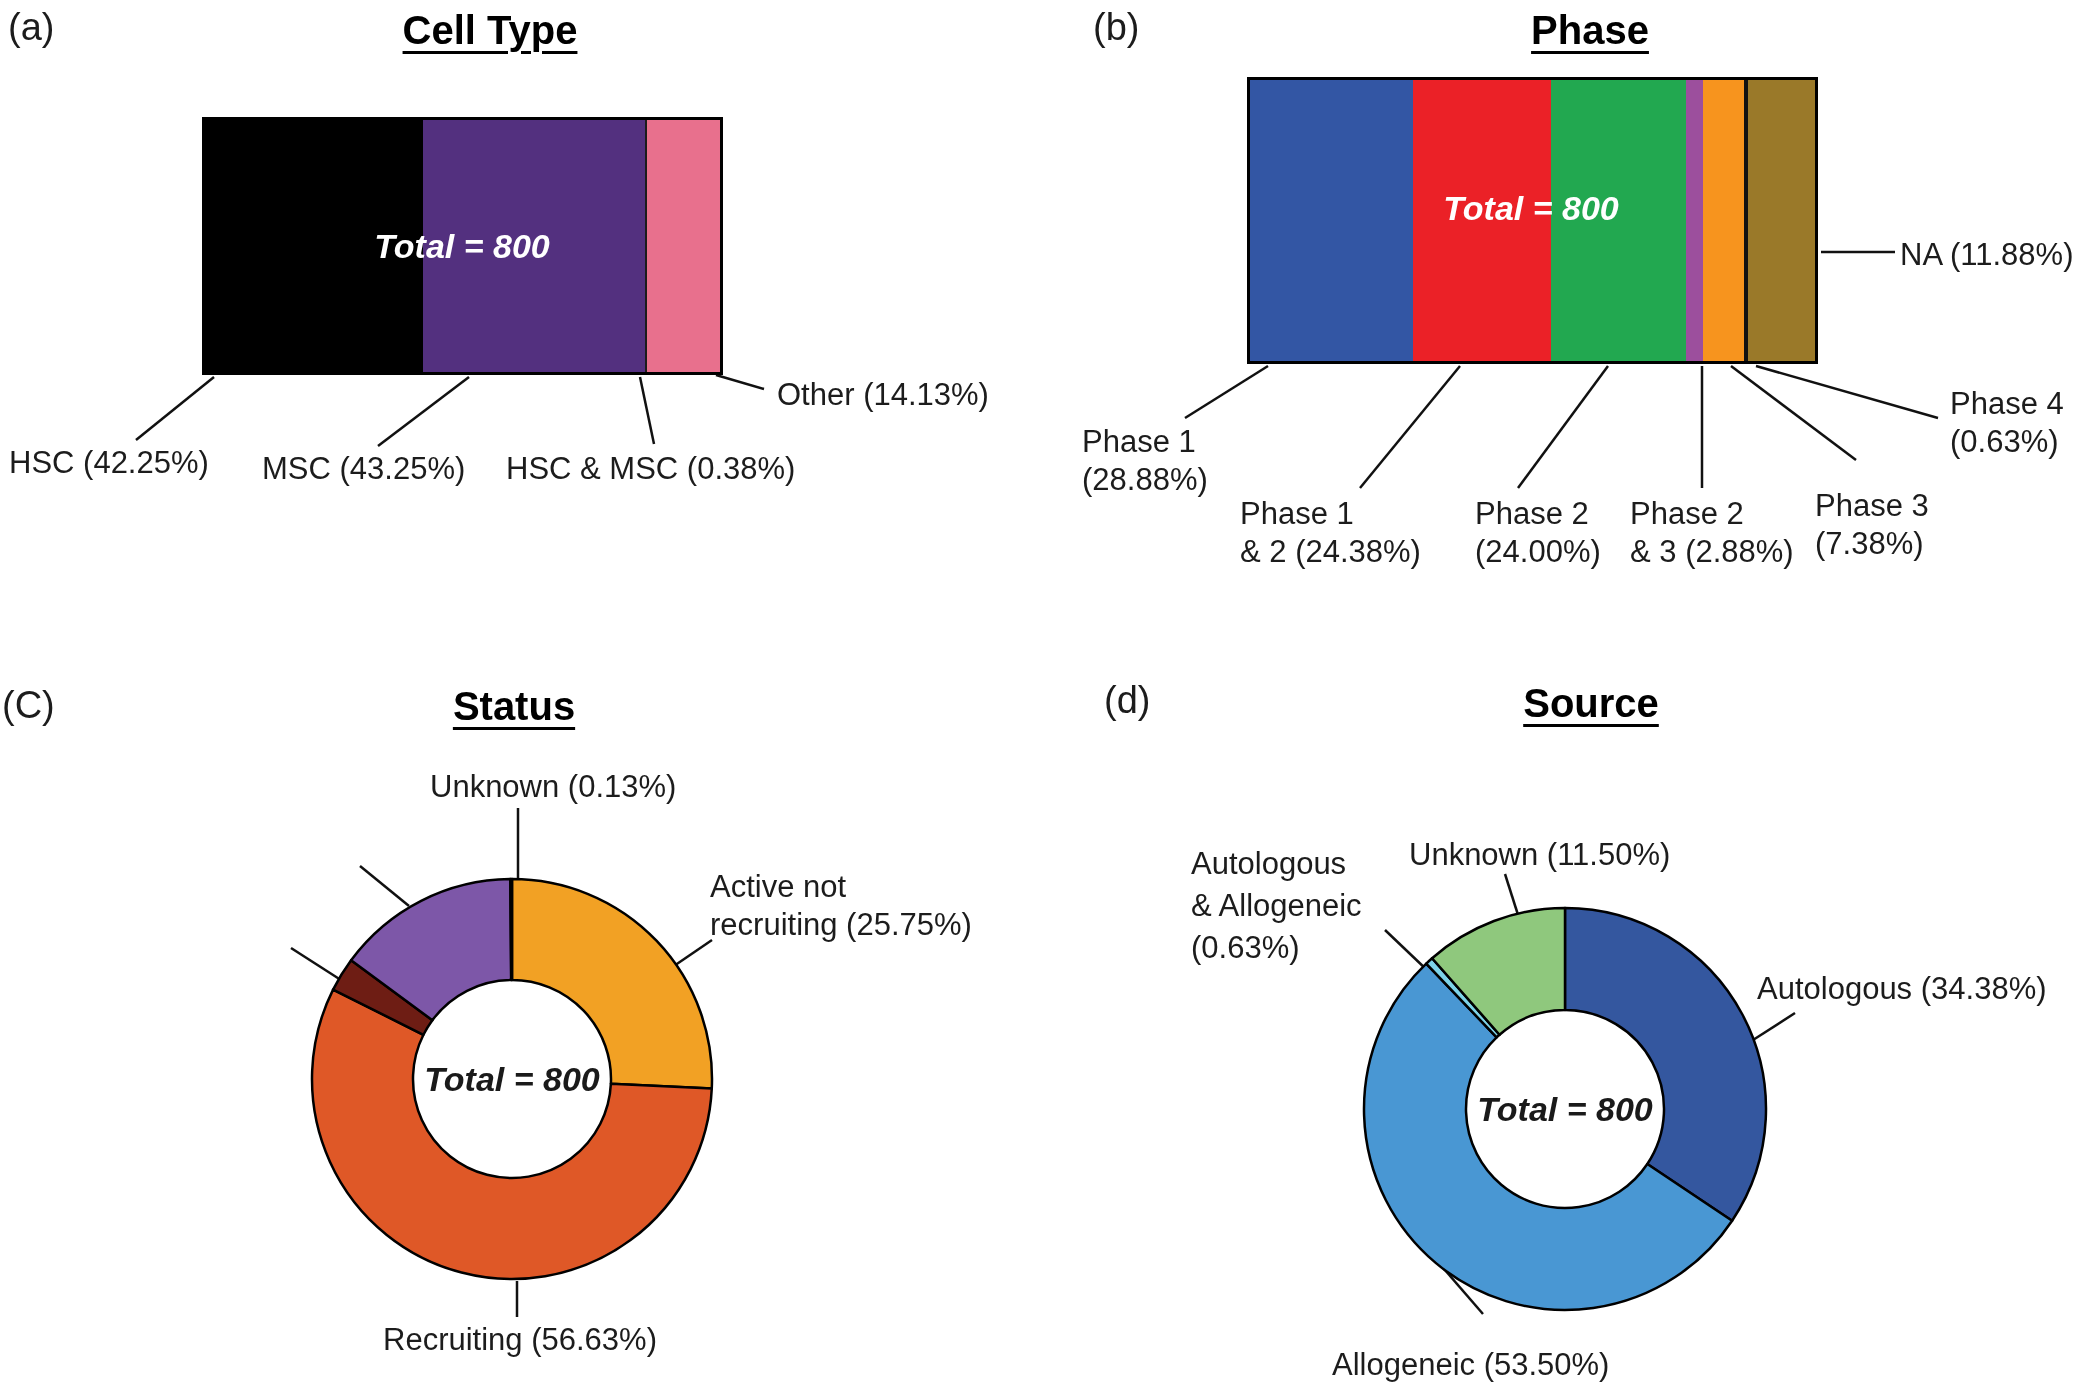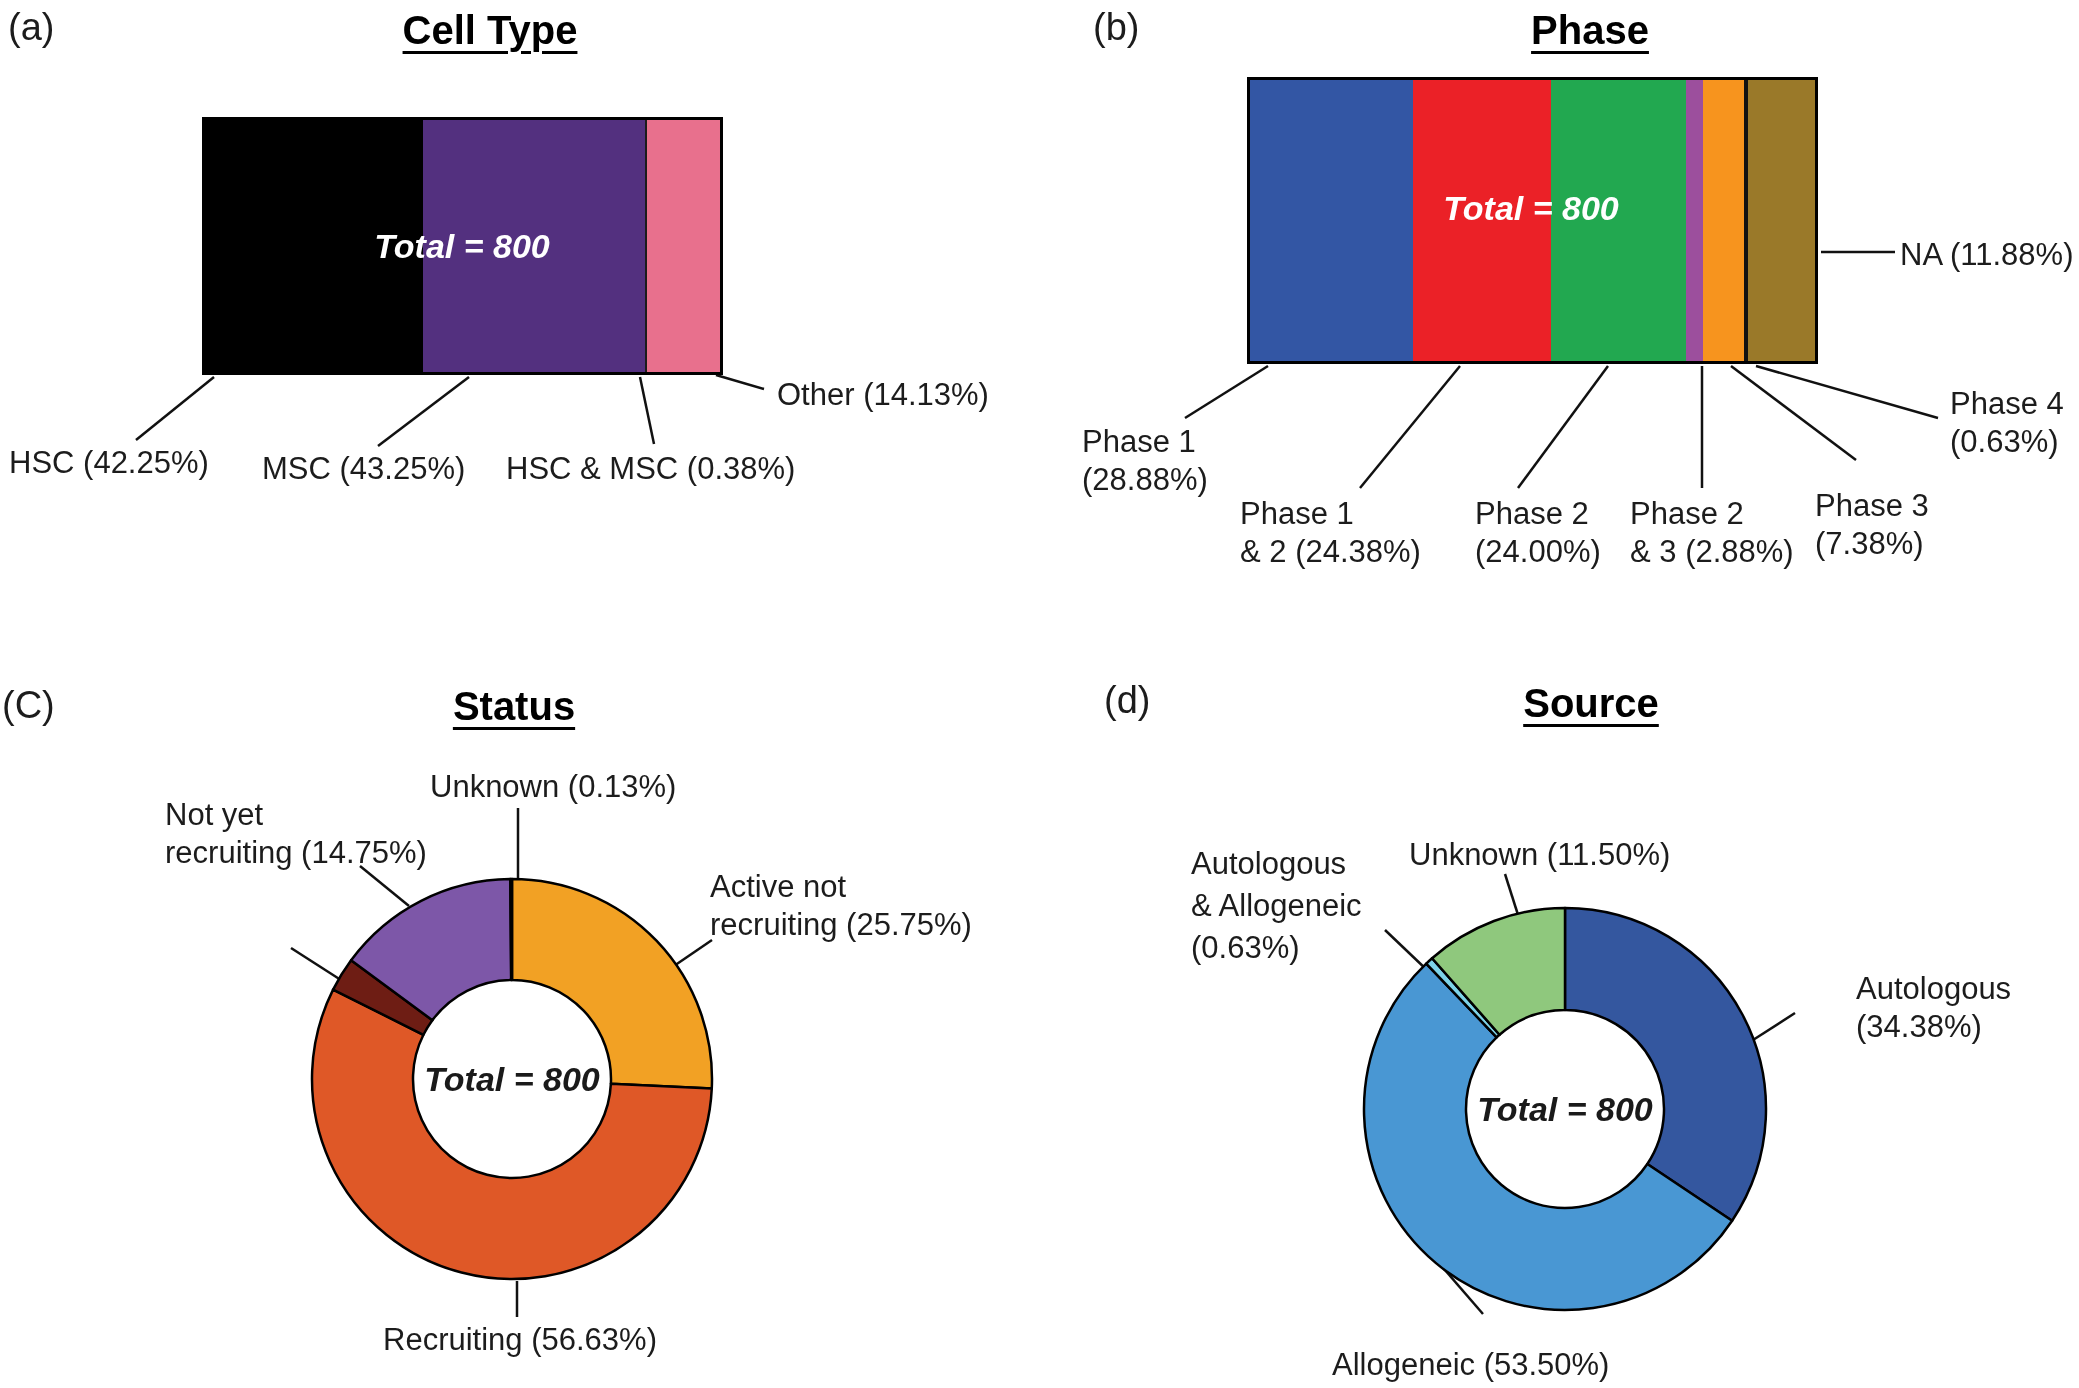--- a/index.html
+++ b/index.html
@@ -113,29 +113,27 @@
   <div class="abs anno" style="left:1815px;top:487px;">Phase 3
 (7.38%)</div>
   <div class="abs anno" style="left:1950px;top:385px;">Phase 4
 (0.63%)</div>
   <div class="abs anno" style="left:1900px;top:236px;">NA (11.88%)</div>
 
   <div class="abs panel-letter" style="left:2px;top:684px;">(C)</div>
   <div class="abs panel-title" style="left:514px;top:684px;">Status</div>
   <div class="abs total-label total-dark" style="left:512px;top:1079px;">Total = 800</div>
   <div class="abs anno" style="left:430px;top:768px;">Unknown (0.13%)</div>
-  <div class="abs anno" style="left:165px;top:796px;">Not yet
-recruiting (14.75%)</div>
   <div class="abs anno" style="left:710px;top:868px;">Active not
 recruiting (25.75%)</div>
   <div class="abs anno" style="left:383px;top:1321px;">Recruiting (56.63%)</div>
 
   <div class="abs panel-letter" style="left:1104px;top:679px;">(d)</div>
   <div class="abs panel-title" style="left:1591px;top:681px;">Source</div>
   <div class="abs total-label total-dark" style="left:1565px;top:1109px;">Total = 800</div>
   <div class="abs anno" style="left:1409px;top:836px;">Unknown (11.50%)</div>
   <div class="abs anno lh42" style="left:1191px;top:843px;">Autologous
 &amp; Allogeneic
 (0.63%)</div>
-  <div class="abs anno" style="left:1856px;top:970px;">Autologous (34.38%)</div>
+  <div class="abs anno" style="left:1757px;top:970px;">Autologous (34.38%)</div>
   <div class="abs anno" style="left:1332px;top:1346px;">Allogeneic (53.50%)</div>
 
 </div>
 
 </body></html>

